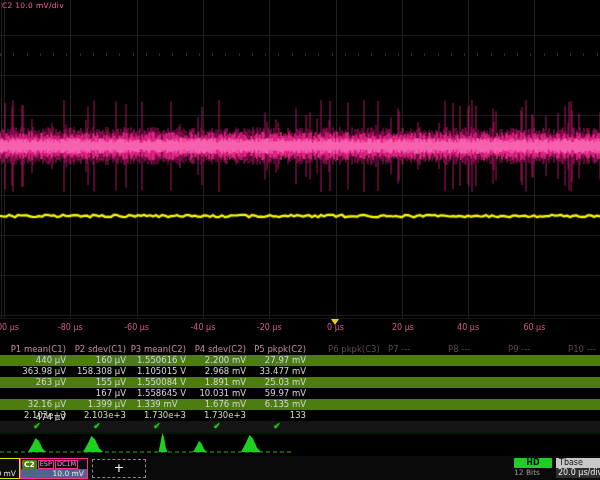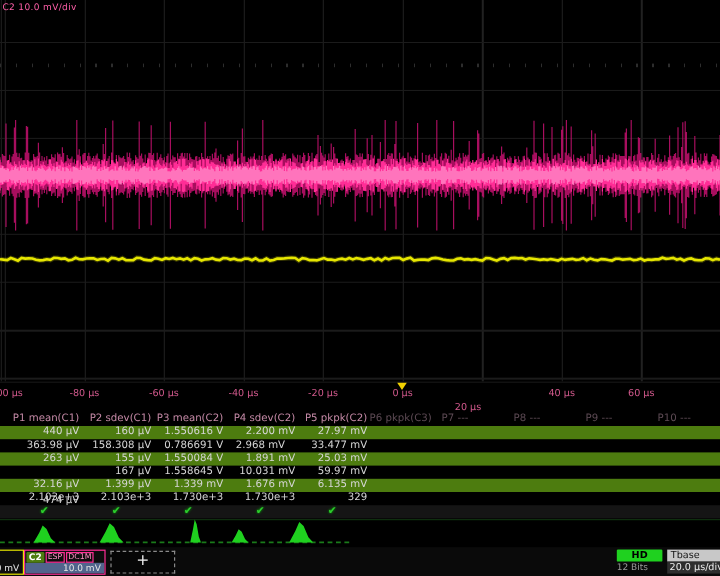--- a/index.html
+++ b/index.html
@@ -24,21 +24,21 @@
   .axlab{position:absolute;top:4px;width:48px;text-align:center;font-size:8px;
           color:#d45a8e;white-space:nowrap;}
   .trig{position:absolute;top:0px;width:0;height:0;border-left:4px solid transparent;
           border-right:4px solid transparent;border-top:6px solid #f0d000;}
   
   .mtable{position:absolute;left:0;top:344px;width:600px;height:88px;font-size:8.5px;}
   .mrow{position:absolute;left:0;width:600px;height:11px;line-height:11px;white-space:nowrap;}
   .mcell{position:absolute;top:0;width:58px;height:11px;overflow:hidden;}
   .mcell.val{text-align:right;color:#d6d6d6;}
   .mcell.hdr{text-align:right;color:#c489a6;}
-  .mcell.hdr-dim{text-align:left;color:#5d4a54;}
+  .mcell.hdr-dim{text-align:left;color:#5d4a54;margin-left:20px;}
   .mrow.stripe{background:#4d7c0f;}
   .mrow.status{background:#151515;}
   .chk{display:inline-block;width:100%;text-align:center;color:#2ecc2e;
        font-size:9px;text-shadow:0 0 2px #0c0;}
   
   .histo{position:absolute;left:0;top:432px;width:600px;height:24px;}
   
   .bbar{position:absolute;left:0;top:456px;width:600px;height:24px;background:#0a0a0a;}
   .dbox{position:absolute;top:2px;height:19px;border:1px solid;background:#0d0d0d;
         font-size:7.5px;overflow:hidden;}
@@ -78,21 +78,21 @@
   </div>
 
   <div class="axis-row">
     <div class="trig" style="left:331px"></div>
   <span class="axlab" style="left: -20px;">-100 µs</span>
       <span class="axlab" style="left: 46.3px;">-80 µs</span>
       <span class="axlab" style="left: 112.6px; text-align: center;">-60 µs</span>
       <span class="axlab" style="left: 178.9px;">-40 µs</span>
       <span class="axlab" style="left: 245.2px;">-20 µs</span>
       <span class="axlab" style="left: 311.5px;">0 µs</span>
-      <span class="axlab" style="left: 366px; margin-top: 12px;">20 µs</span>
+      <span class="axlab" style="left: 379px;">20 µs</span>
       <span class="axlab" style="left: 444.1px;">40 µs</span>
       <span class="axlab" style="left: 510.4px;">60 µs</span>
     </div>
 
   <div class="mtable">
       <div class="mrow" style="top: 0px;">
         <div class="mcell hdr" style="left: 8px;">P1 mean(C1)</div>
         <div class="mcell hdr" style="left: 68px;">P2 sdev(C1)</div>
         <div class="mcell hdr" style="left: 128px;">P3 mean(C2)</div>
         <div class="mcell hdr" style="left: 188px;">P4 sdev(C2)</div>
@@ -111,22 +111,22 @@
         <div class="mcell val" style="left: 248px;">27.97 mV</div>
         <div class="mcell val" style="left: 308px;"></div>
         <div class="mcell val" style="left: 368px;"></div>
         <div class="mcell val" style="left: 428px;"></div>
         <div class="mcell val" style="left: 488px;"></div>
         <div class="mcell val" style="left: 548px;"></div>
       </div>
       <div class="mrow" style="top: 22px;">
         <div class="mcell val" style="left: 8px;">363.98 µV</div>
         <div class="mcell val" style="left: 68px;">158.308 µV</div>
-        <div class="mcell val" style="left: 128px;">0.786691 V</div>
-        <div class="mcell val" style="left: 188px; text-align: center;">2.968 mV</div>
+        <div class="mcell val" style="left: 128px;">1.105015 V</div>
+        <div class="mcell val" style="left: 188px;">2.968 mV</div>
         <div class="mcell val" style="left: 248px;">33.477 mV</div>
         <div class="mcell val" style="left: 308px;"></div>
         <div class="mcell val" style="left: 368px;"></div>
         <div class="mcell val" style="left: 428px;"></div>
         <div class="mcell val" style="left: 488px;"></div>
         <div class="mcell val" style="left: 548px;"></div>
       </div>
       <div class="mrow stripe" style="top: 33px;">
         <div class="mcell val" style="left: 8px;">263 µV</div>
         <div class="mcell val" style="left: 68px;">155 µV</div>
@@ -147,35 +147,35 @@
         <div class="mcell val" style="left: 248px;">59.97 mV</div>
         <div class="mcell val" style="left: 308px;"></div>
         <div class="mcell val" style="left: 368px;"></div>
         <div class="mcell val" style="left: 428px;"></div>
         <div class="mcell val" style="left: 488px;"></div>
         <div class="mcell val" style="left: 548px;"></div>
       </div>
       <div class="mrow stripe" style="top: 55px;">
         <div class="mcell val" style="left: 8px;">32.16 µV</div>
         <div class="mcell val" style="left: 68px;">1.399 µV</div>
-        <div class="mcell val" style="left: 128px;">1.339 mV</div>
+        <div class="mcell val" style="left: 128px; text-align: center;">1.339 mV</div>
         <div class="mcell val" style="left: 188px;">1.676 mV</div>
         <div class="mcell val" style="left: 248px;">6.135 mV</div>
         <div class="mcell val" style="left: 308px;"></div>
         <div class="mcell val" style="left: 368px;"></div>
         <div class="mcell val" style="left: 428px;"></div>
         <div class="mcell val" style="left: 488px;"></div>
         <div class="mcell val" style="left: 548px;"></div>
       </div>
       <div class="mrow" style="top: 66px;">
         <div class="mcell val" style="left: 8px;">2.103e+3</div>
         <div class="mcell val" style="left: 68px;">2.103e+3</div>
         <div class="mcell val" style="left: 128px;">1.730e+3</div>
         <div class="mcell val" style="left: 188px;">1.730e+3</div>
-        <div class="mcell val" style="left: 248px;">329</div>
+        <div class="mcell val" style="left: 248px;">133</div>
         <div class="mcell val" style="left: 308px;"></div>
         <div class="mcell val" style="left: 368px;"></div>
         <div class="mcell val" style="left: 428px;"></div>
         <div class="mcell val" style="left: 488px;"></div>
         <div class="mcell val" style="left: 548px;"></div>
       </div>
       <div class="mrow status" style="top: 77px;">
         <div class="mcell" style="left: 8px;"><span class="chk">✔</span></div>
         <div class="mcell" style="left: 68px;"><span class="chk">✔</span></div>
         <div class="mcell" style="left: 128px;"><span class="chk">✔</span></div>

